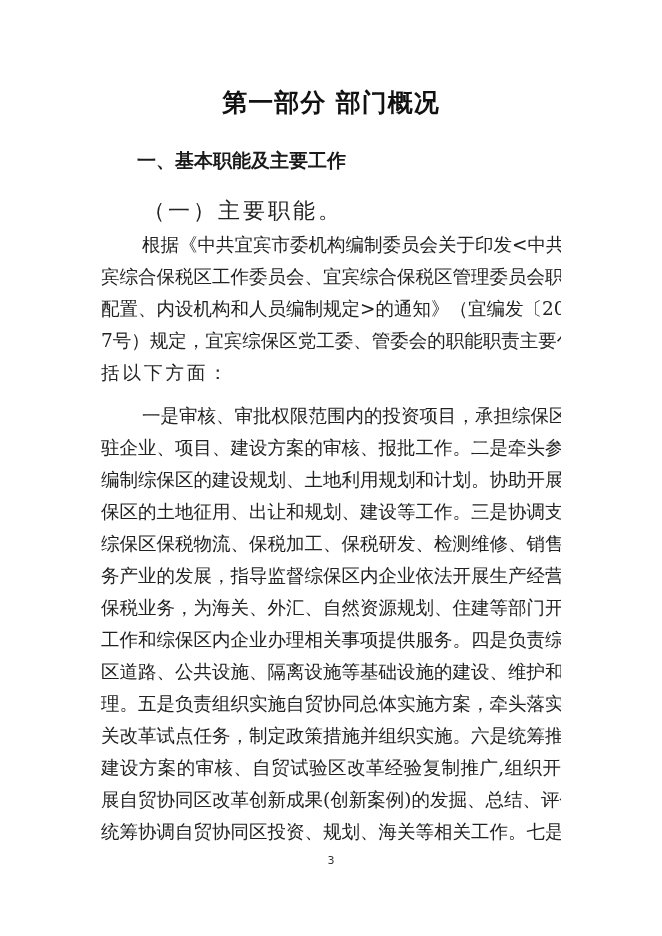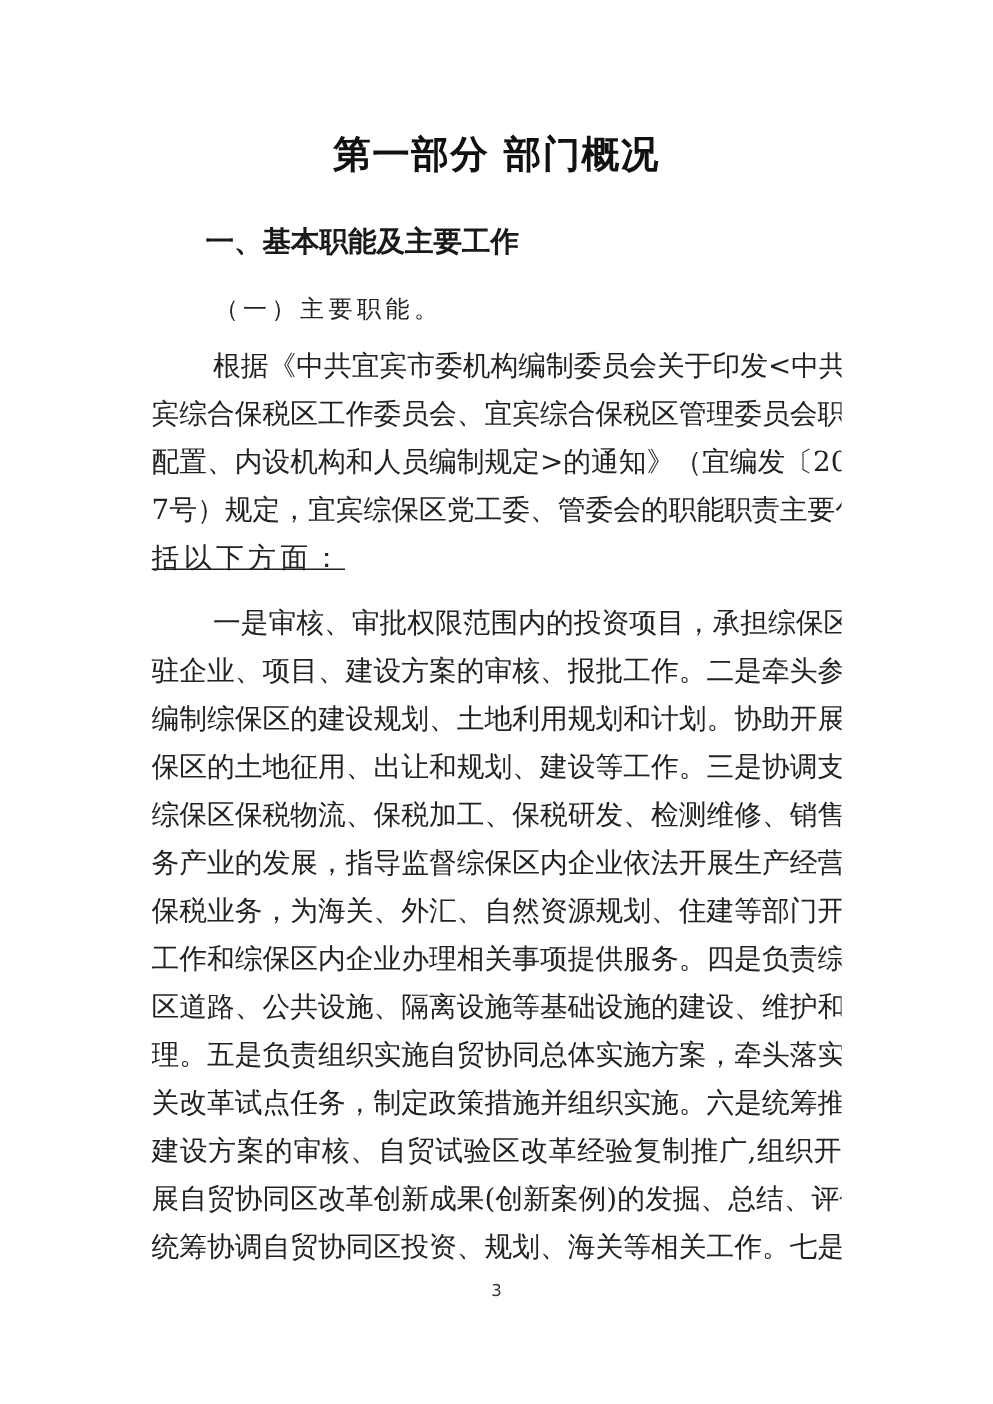--- a/index.html
+++ b/index.html
@@ -9,30 +9,30 @@
       position: absolute; left: 0; width: 662px; top: 86px;
       text-align: center; font-family: "DejaVu Sans", sans-serif;
       font-size: 25px; font-weight: bold; letter-spacing: 1px; color: #111;
     }
     .h1 {
       position: absolute; left: 137px; top: 148px;
       font-family: "DejaVu Sans", sans-serif; font-size: 19px; font-weight: bold; color: #1a1a1a;
     }
     .h2 {
       position: absolute; left: 143px; top: 196px;
-      font-family: "DejaVu Serif", serif; font-size: 16px; color: #222; letter-spacing: 3px;
+      font-family: "DejaVu Serif", serif; font-size: 22px; color: #222; letter-spacing: 3px;
     }
     .para { position: absolute; left: 101px; width: 460px; }
     .line {
       display: block; height: 32px; line-height: 32px;
       font-family: "DejaVu Serif", serif; font-size: 18.5px; color: #222;
       text-align: justify; text-align-last: justify; white-space: nowrap; overflow: hidden;
     }
     .line.first { padding-left: 41px; }
-    .line.last { text-align-last: left; letter-spacing: 3px; text-decoration: underline; }
+    .line.last { text-align-last: left; letter-spacing: 3px; }
     .pagenum {
       position: absolute; left: 0; width: 662px; top: 854px; text-align: center;
       font-family: "DejaVu Sans", sans-serif; font-size: 11px; color: #333;
     }
   </style>
 </head>
 <body>
 
 <div class="page">
   <div class="title">第一部分  部门概况</div>

